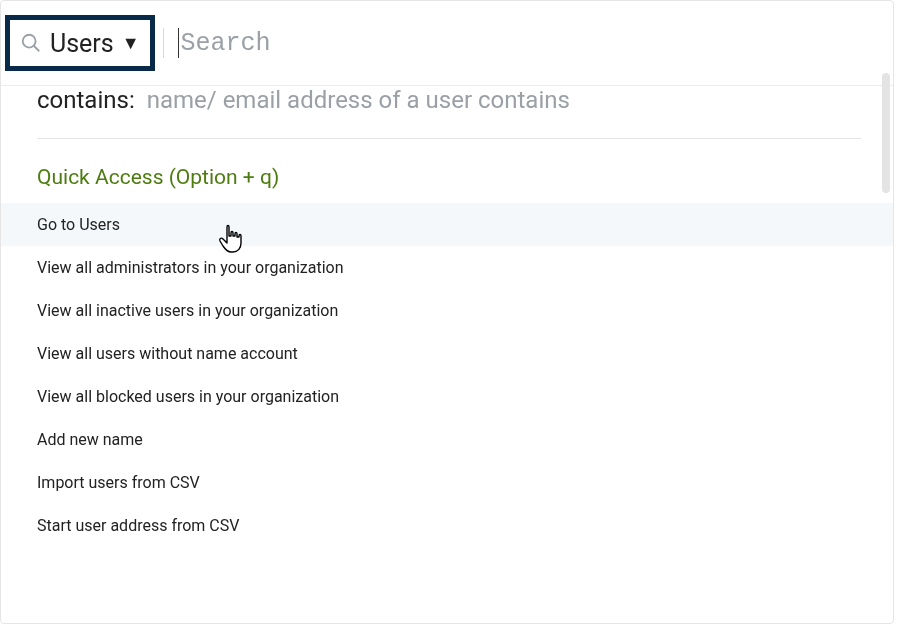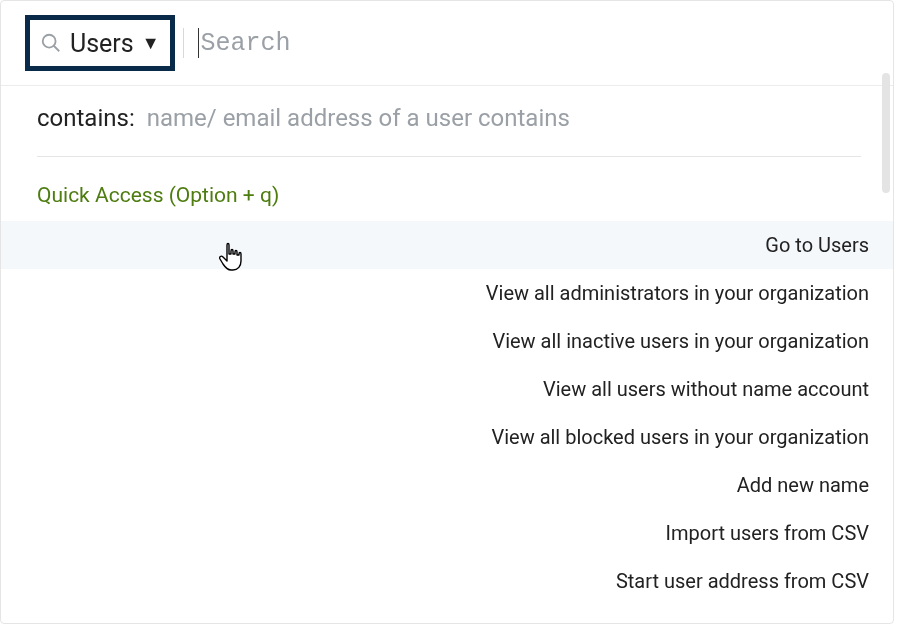--- a/index.html
+++ b/index.html
@@ -19,21 +19,21 @@
       height: 624px;
       border: 1px solid #e5e5e5;
       border-radius: 4px;
       background: #fff;
       position: relative;
       overflow: hidden;
     }
     .search-bar {
       display: flex;
       align-items: center;
-      padding: 14px 0 14px 24px;
+      padding: 14px 0 14px 4px;
     }
     .scope-selector {
       display: flex;
       align-items: center;
       gap: 6px;
       border: 5px solid #0a2a4a;
       padding: 6px 10px;
       height: 56px;
       cursor: pointer;
     }
@@ -83,21 +83,20 @@
       font-family: Liberation Mono, monospace;
     }
     .search-input::placeholder {
       color: #9aa0a6;
       font-weight: 400;
     }
     .content-area {
       padding-left: 36px;
       padding-right: 24px;
       border-top: 1px solid #ececec;
-      padding-top: 18px;
     }
     .hint-row {
       display: flex;
       align-items: baseline;
       font-size: 24px;
       padding-bottom: 24px;
       border-bottom: 1px solid #e5e5e5;
       margin-right: 8px;
     }
     .hint-label {
@@ -110,26 +109,25 @@
     .quick-access-label {
       margin-top: 26px;
       font-size: 21px;
       color: #4d7c0f;
       margin-bottom: 14px;
     }
     .action-list {
       list-style: none;
     }
     .action-item {
-      font-size: 20px;
+      font-size: 16px;
       color: #222;
       padding: 12px 0 12px 0;
       cursor: pointer;
       position: relative;
-      text-align: right;
     }
     .action-item.highlight {
       background: #f5f8fb;
       margin-left: -36px;
       padding-left: 36px;
       margin-right: -24px;
       padding-right: 24px;
     }
     .cursor-hand {
       position: absolute;

